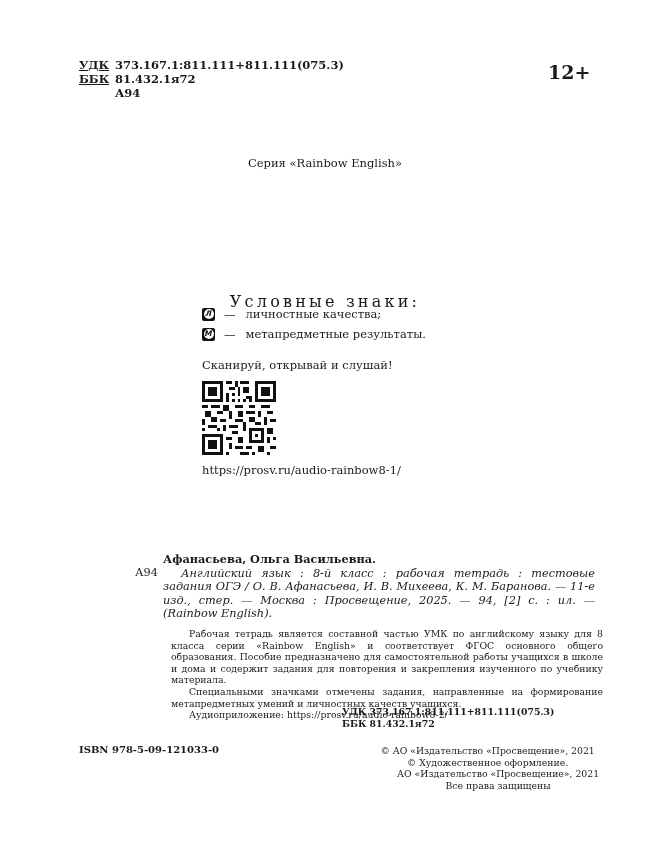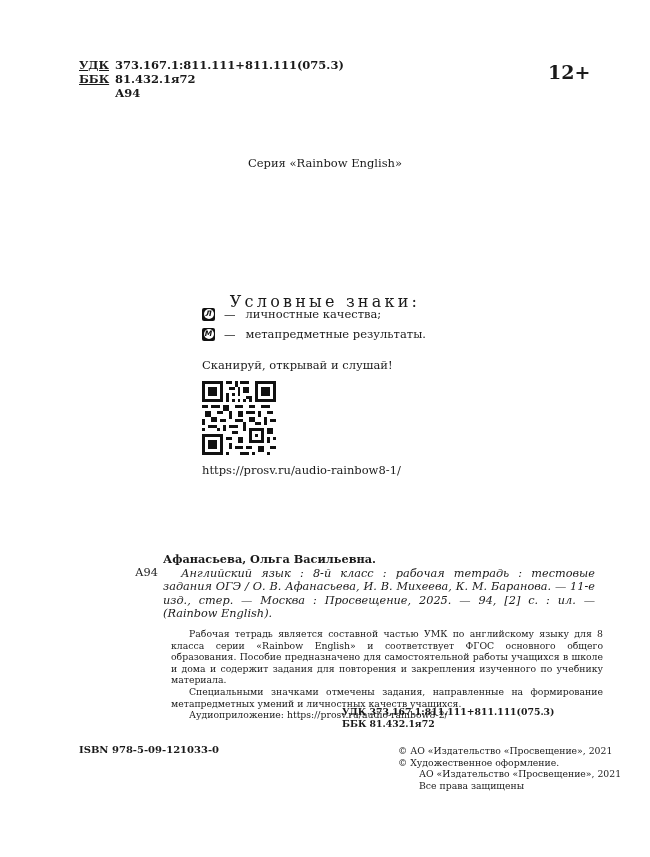--- a/index.html
+++ b/index.html
@@ -32,21 +32,21 @@
     .url { left: 202px; top: 463px; font-size: 11.5px; }
     .biblio { left: 163px; top: 553px; width: 432px; font-size: 11.3px; line-height: 13.5px; }
     .biblio .author { font-weight: bold; }
     .biblio .para { text-indent: 18px; text-align: justify; font-style: italic; }
     .biblio .isbn { padding-left: 18px; margin-top: 3px; }
     .code-a94 { left: 135px; top: 566px; font-size: 11.3px; }
     .annot { left: 163px; top: 628px; width: 432px; font-size: 9.3px; line-height: 11.6px; text-align: justify; margin-left: 8px; }
     .annot p { margin: 0; text-indent: 18px; }
     .udk2 { left: 342px; top: 706px; font-size: 9.3px; line-height: 11.5px; font-weight: bold; }
     .isbn-bottom { left: 79px; top: 744px; font-size: 10px; font-weight: bold; }
-    .copyright { left: 398px; top: 745px; font-size: 9.3px; line-height: 11.5px; }
+    .copyright { left: 376px; top: 745px; font-size: 9.3px; line-height: 11.5px; text-align: center; }
     .copyright .ind { padding-left: 21px; }
   </style>
 </head>
 <body>
 
 <div class="abs classif">
   <div class="row">
     <span class="lbl">УДК</span><span>373.167.1:811.111+811.111(075.3)</span>
   </div>
   <div class="row">

